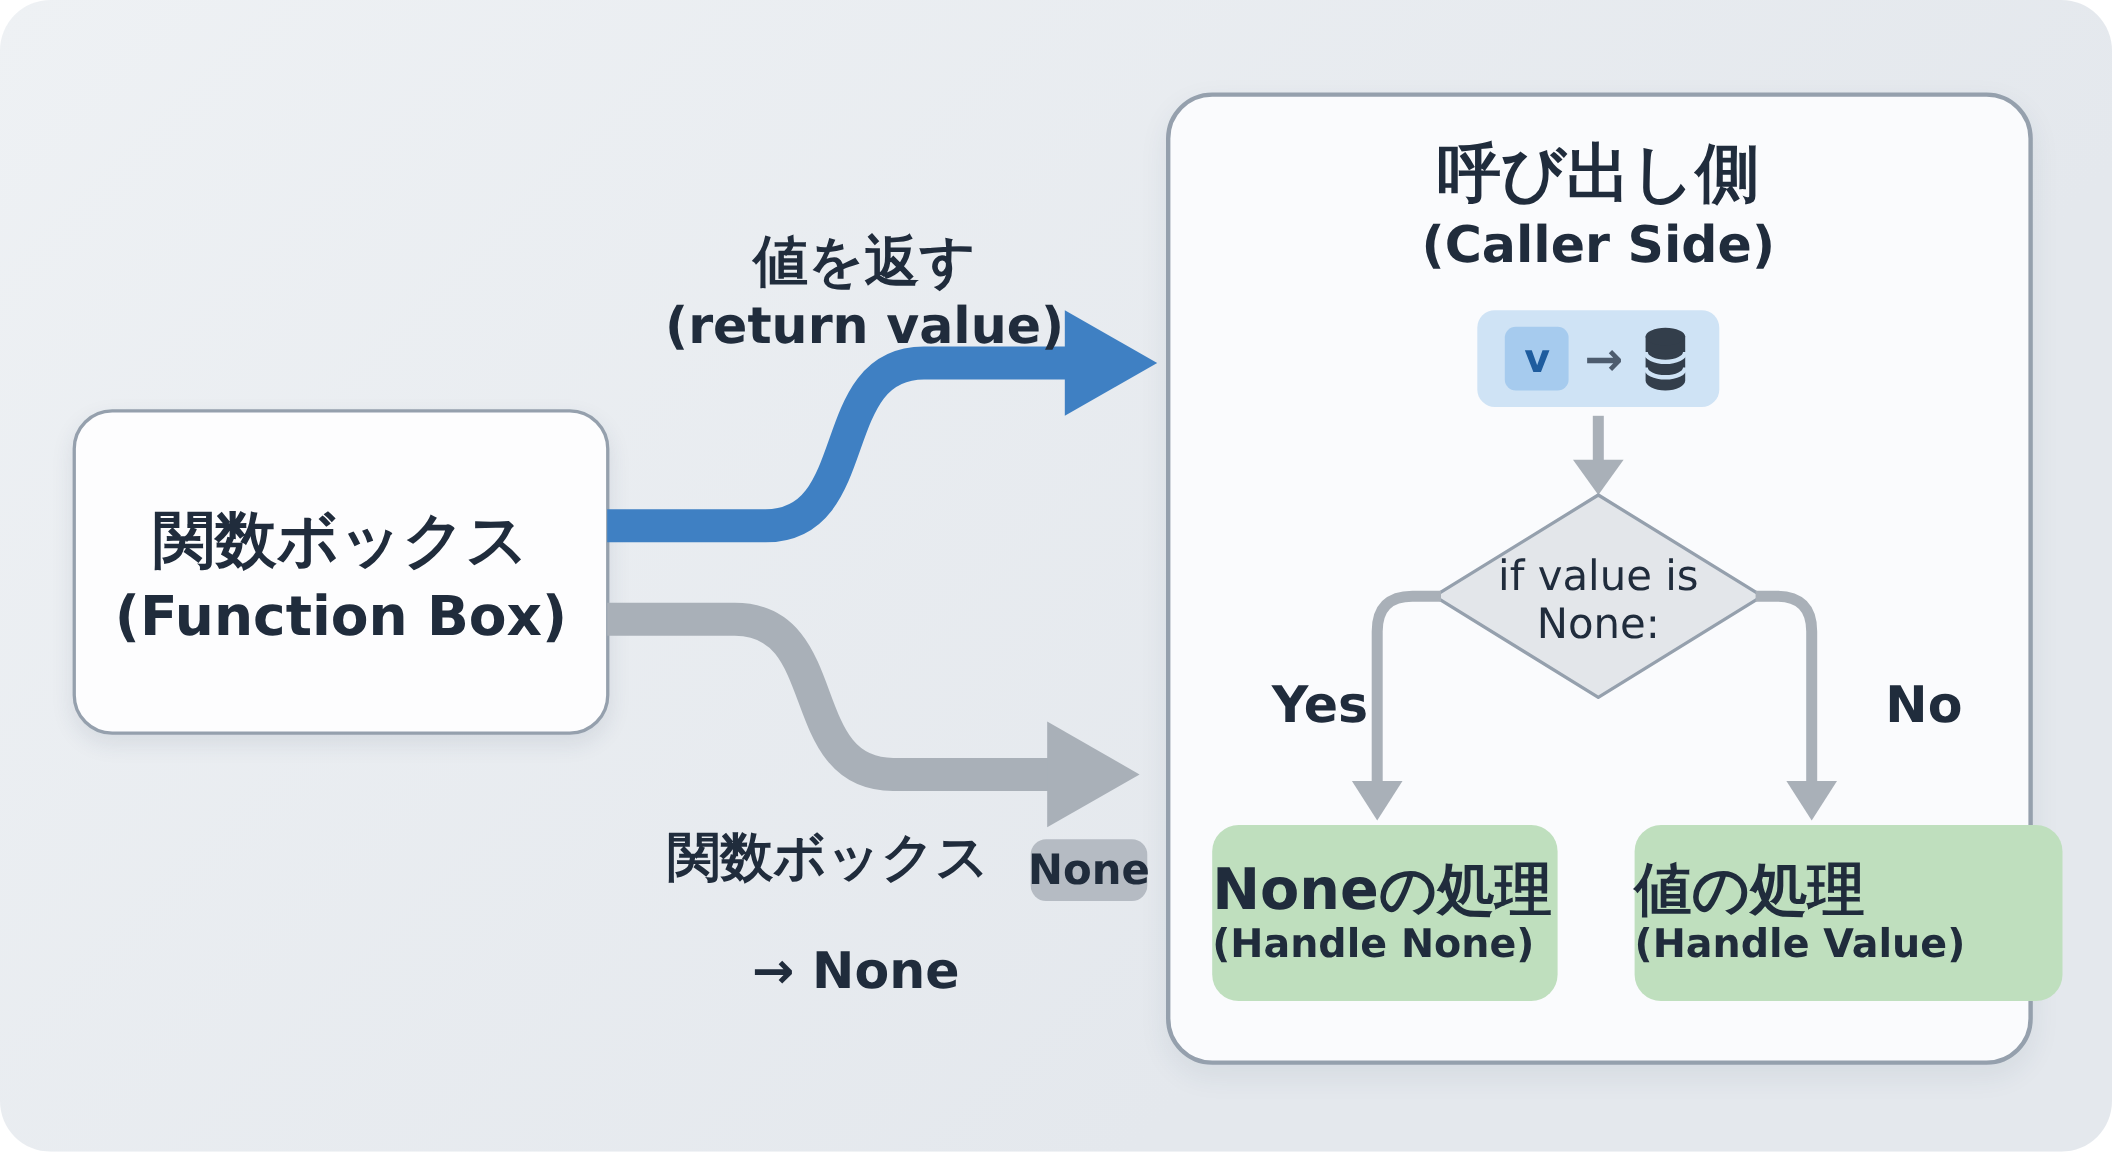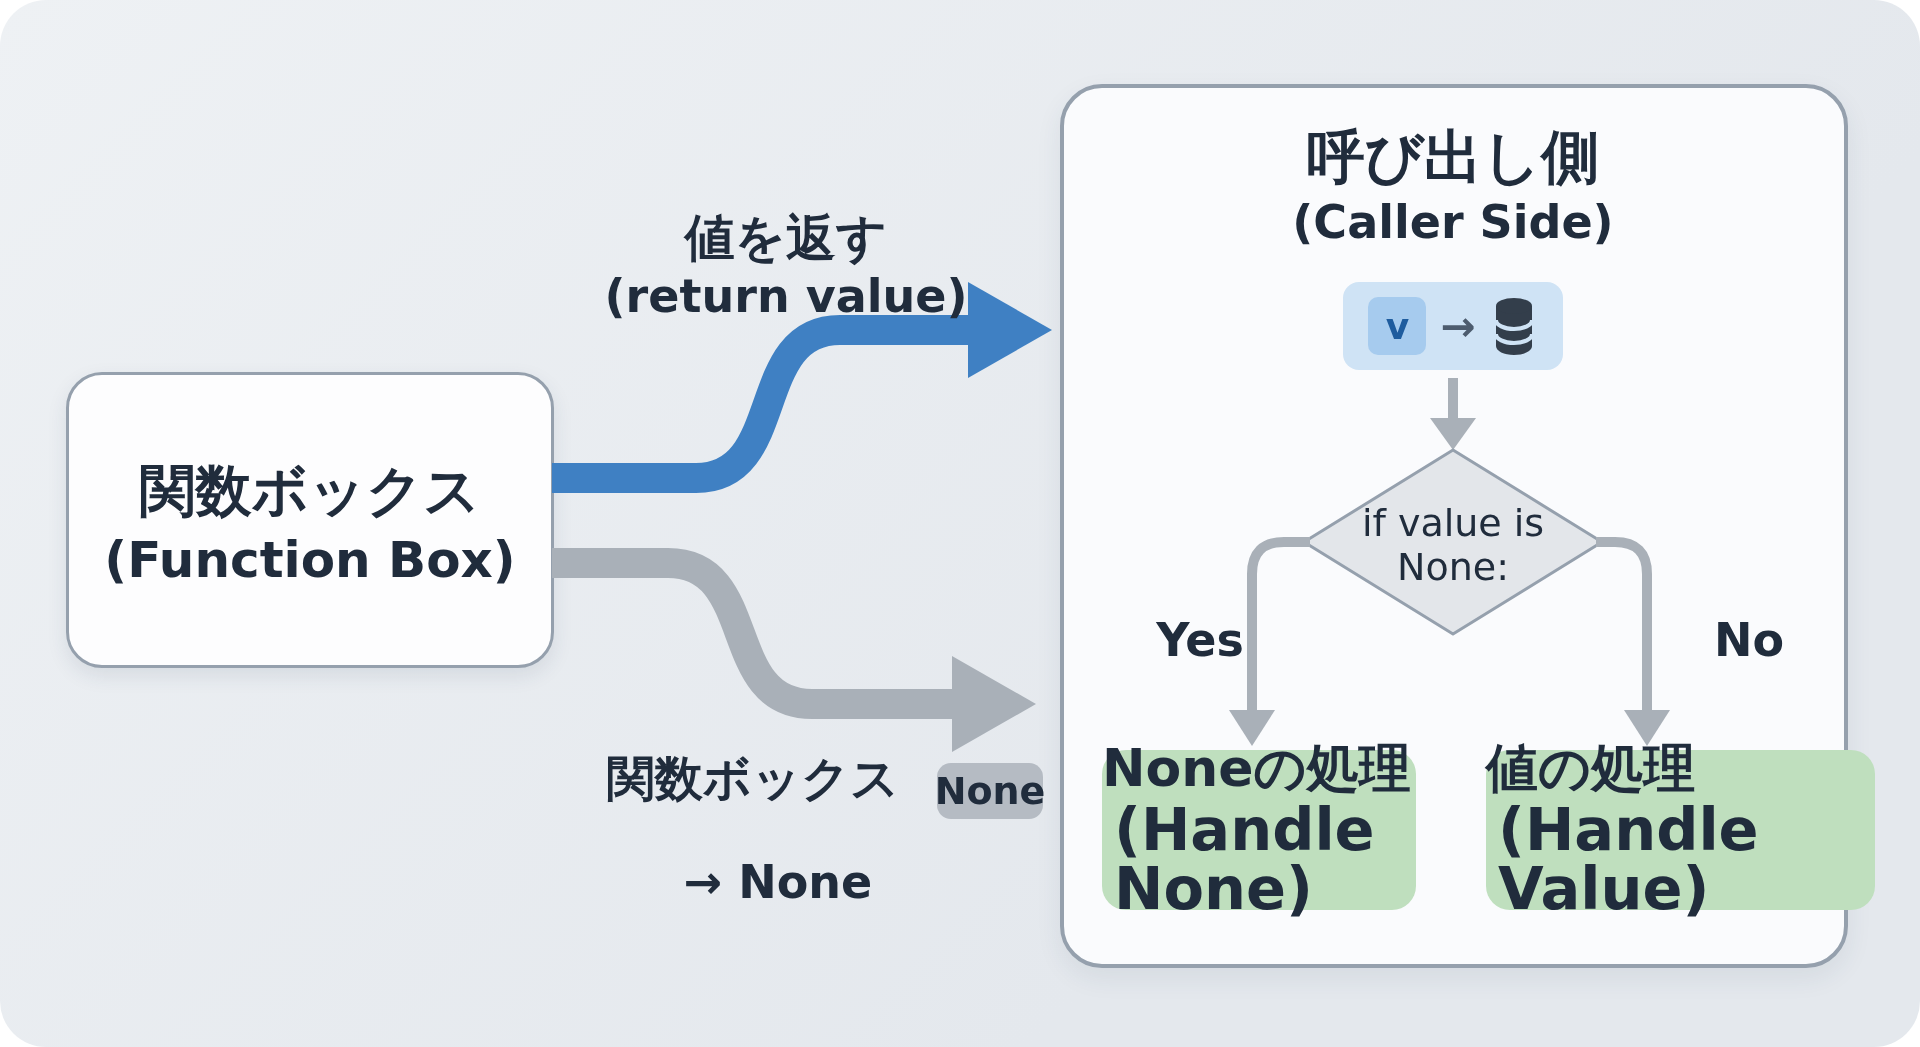--- a/index.html
+++ b/index.html
@@ -68,21 +68,21 @@
   .no-label  { font-size:46px; font-weight:700; left:1749px; top:640px; }
 
   .green-box {
     position:absolute; top:750px; height:160px;
     background:var(--green-fill); border-radius:24px;
     display:flex; flex-direction:column; align-items:flex-start; justify-content:center; gap:6px;
   }
   .green-left  { left:1102px; width:314px; }
   .green-right { left:1486px; width:389px; }
   .green-title { font-size:52px; font-weight:700; line-height:1; }
-  .green-sub   { font-size:59px; font-weight:600; line-height:1;margin-left:12px; }
+  .green-sub   { font-size:36px; font-weight:600; line-height:1; }
 </style>
 </head>
 <body>
 
 <div class="stage">
 
   <div class="fn-box"></div>
 
   <div class="caller-box"></div>
 

